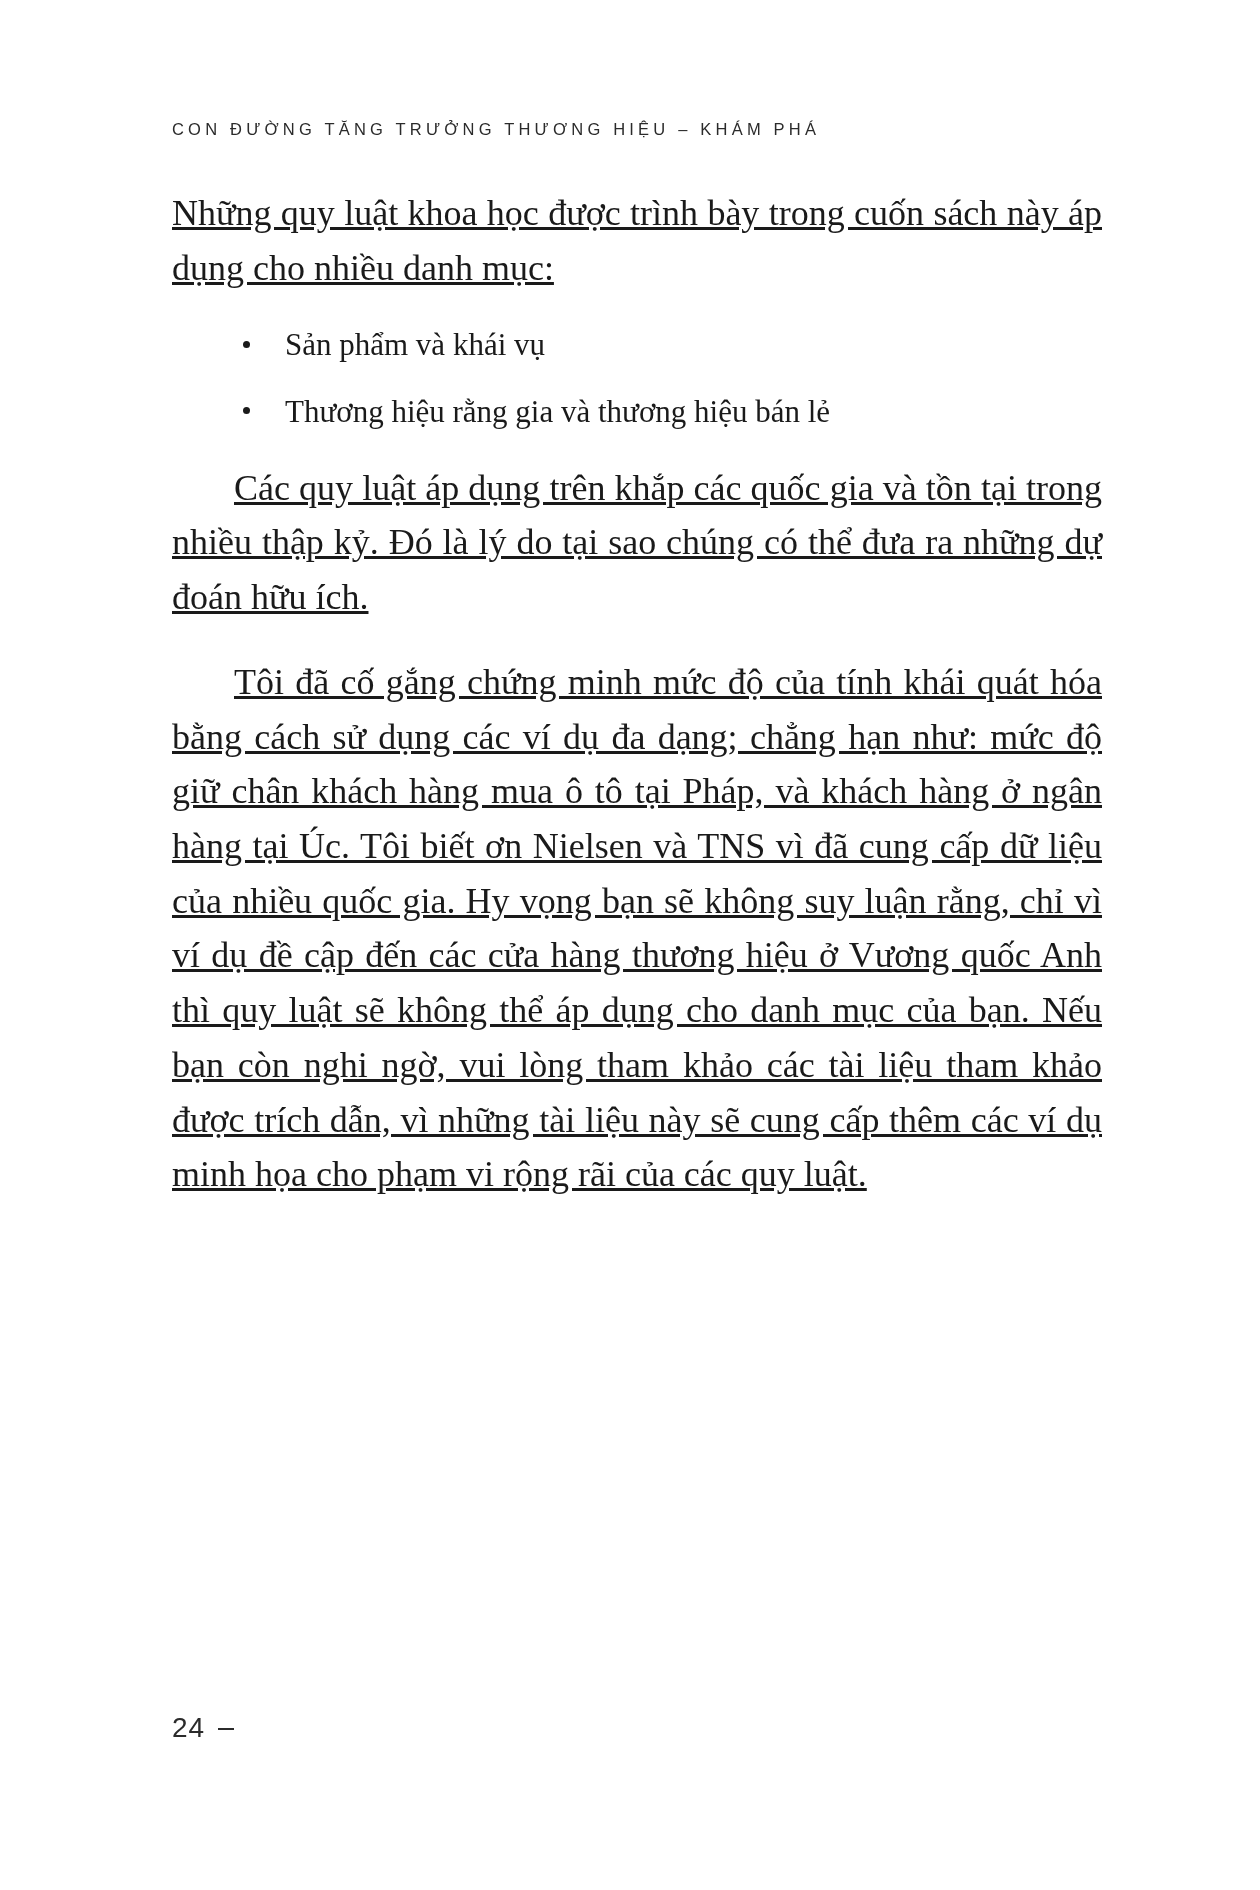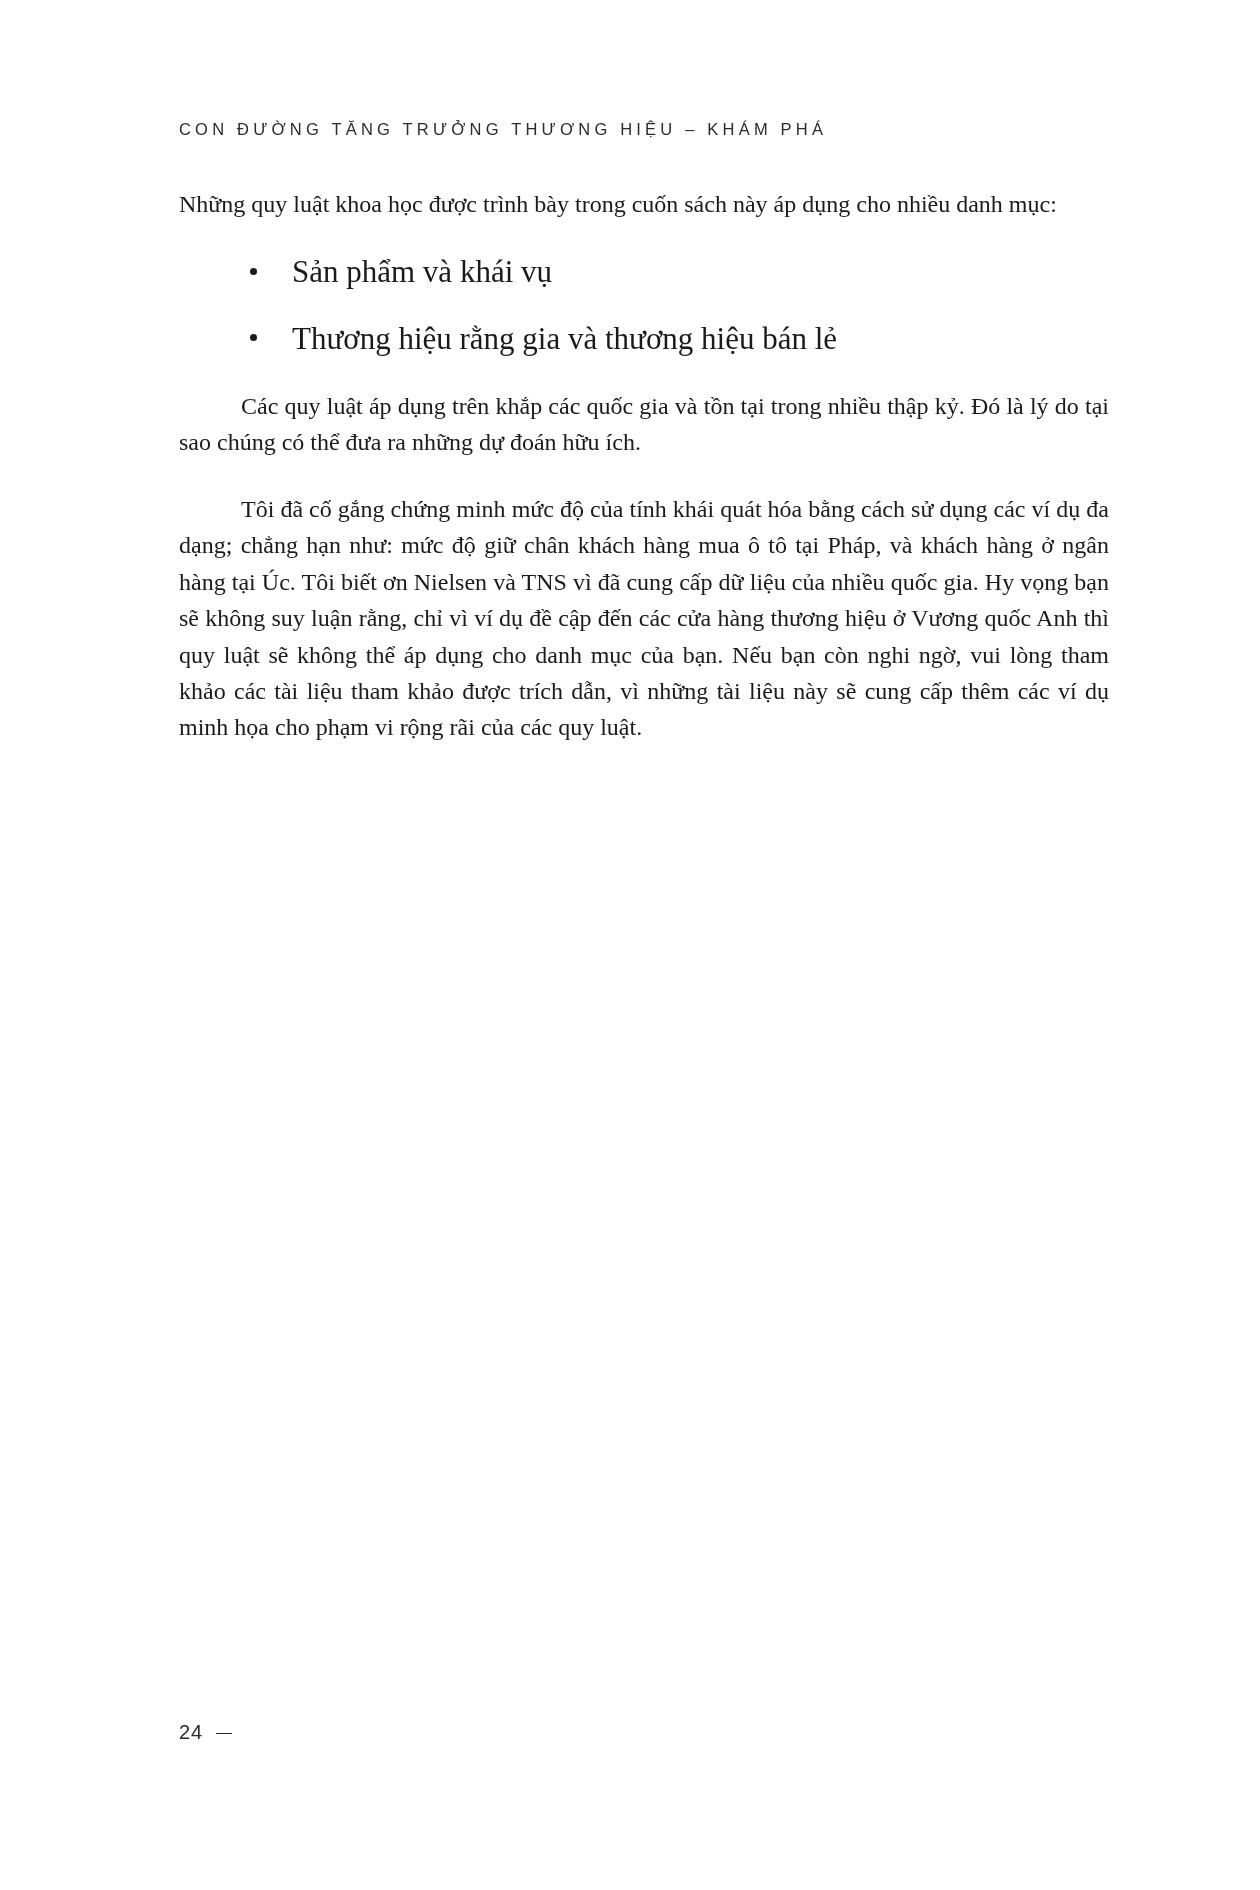--- a/index.html
+++ b/index.html
@@ -10,21 +10,21 @@
     width: 1260px;
     height: 1890px;
     background: #ffffff;
     font-family: "Liberation Serif", serif;
     color: #1c1c1c;
     position: relative;
     overflow: hidden;
   }
   .page {
     position: absolute;
-    left: 12px;
+    left: 5px;
     top: 0;
     width: 1108px;
     height: 1890px;
     box-sizing: border-box;
   }
   .running-head {
     position: absolute;
     left: 167px;
     top: 120px;
     font-family: "Liberation Sans", sans-serif;
@@ -36,25 +36,26 @@
     white-space: nowrap;
   }
   .content {
     position: absolute;
     left: 167px;
     top: 186px;
     width: 930px;
   }
   p.para {
     margin: 0 0 0 0;
-    font-size: 24px;
+    font-size: 36px;
     line-height: 1.52;
     text-align: justify;
     text-indent: 62px;
     color: #1a1a1a;
+    text-decoration: underline;
   }
   p.para.no-indent {
     text-indent: 0;
   }
   p.para + p.para {
     margin-top: 30px;
   }
   ul.bullets {
     list-style: none;
     margin: 26px 0 26px 0;
@@ -81,21 +82,21 @@
     border-radius: 50%;
   }
   .tail-para {
     margin-top: 34px;
   }
   .folio {
     position: absolute;
     left: 167px;
     bottom: 146px;
     font-family: "Liberation Sans", sans-serif;
-    font-size: 20px;
+    font-size: 28px;
     letter-spacing: 1px;
     color: #2b2b2b;
     display: flex;
     align-items: center;
     gap: 13px;
   }
   .folio .dash {
     display: inline-block;
     width: 16px;
     height: 1.5px;

